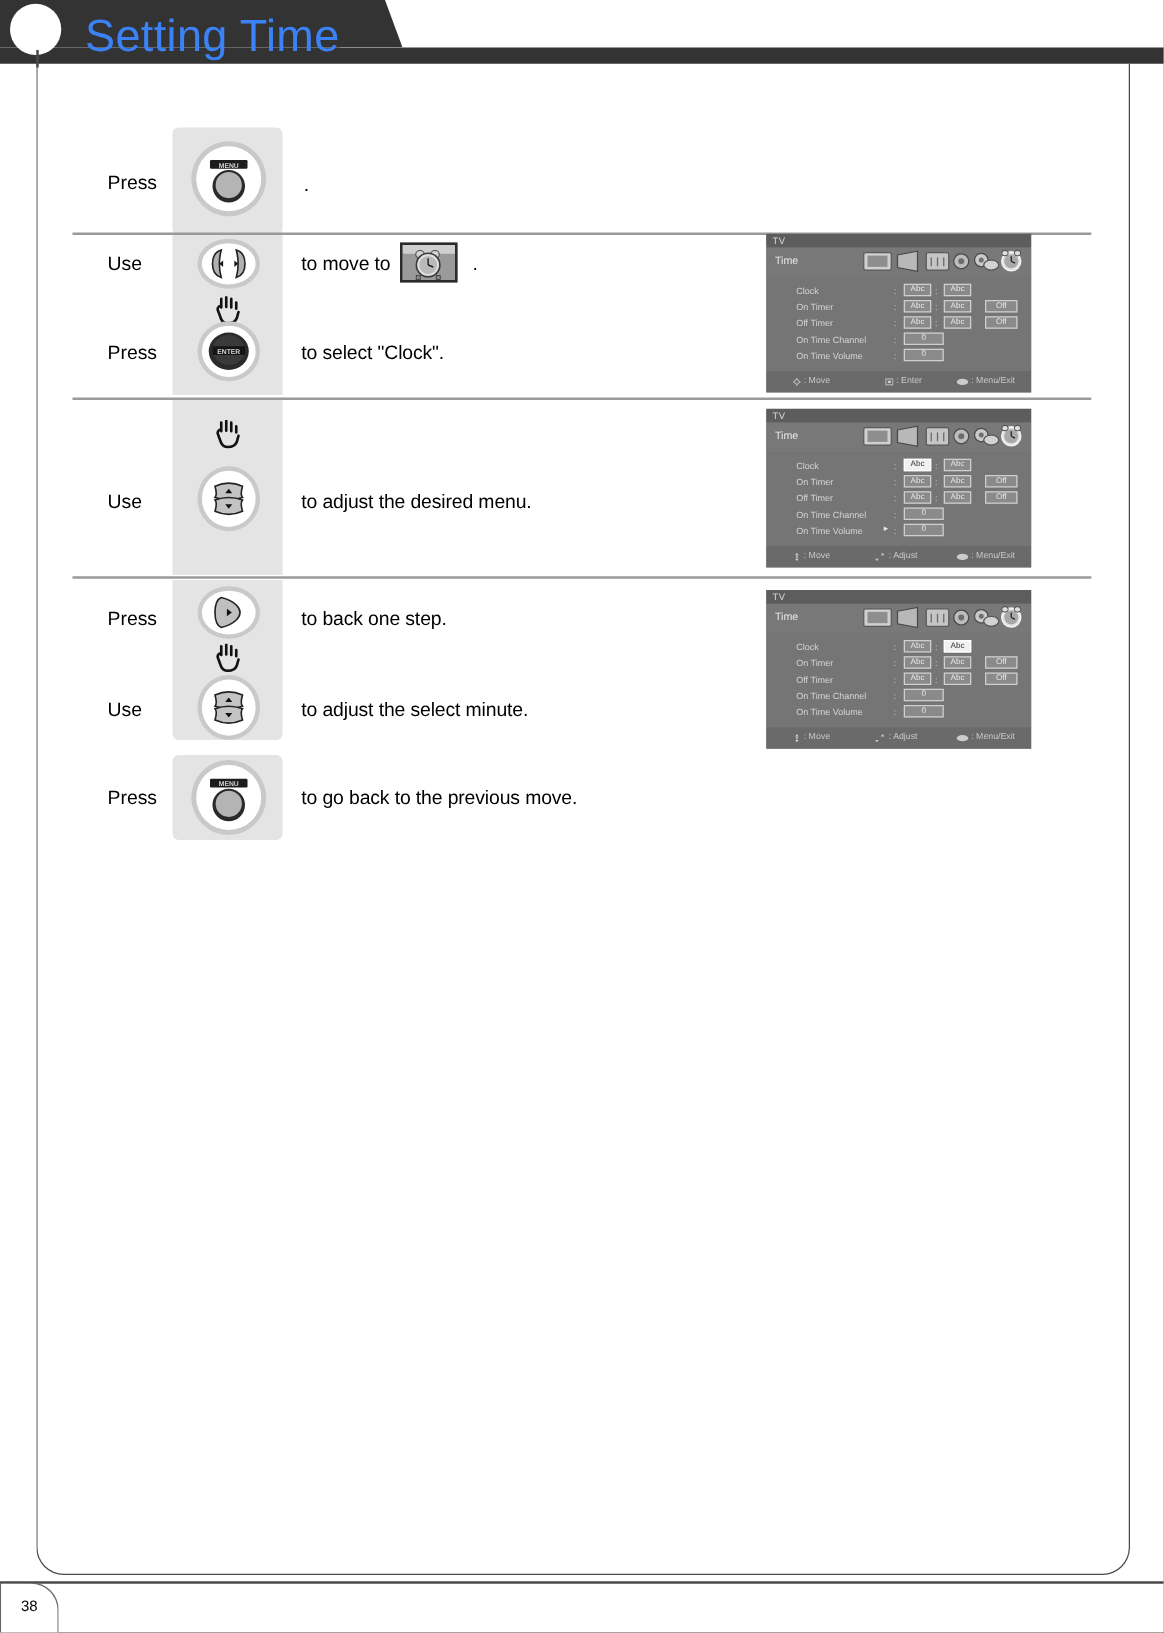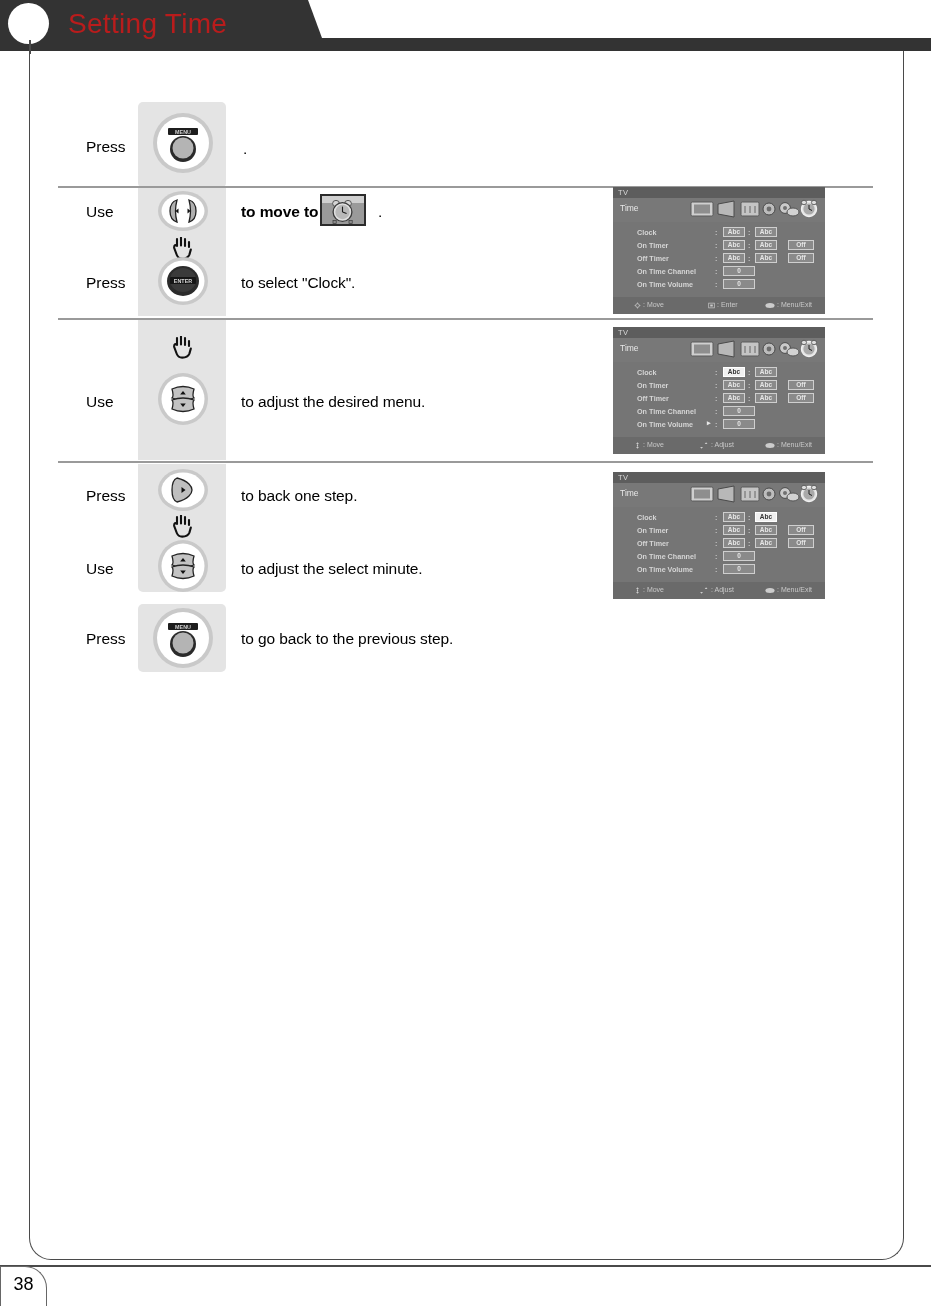--- a/index.html
+++ b/index.html
@@ -25,21 +25,21 @@
   .hdr-bar {
     position:absolute; left:0; top:38px; width:931px; height:13px;
     background:#333333;
   }
   .hdr-circle {
     position:absolute; left:8px; top:3px; width:41px; height:41px;
     background:#ffffff; border-radius:50%;
   }
   .hdr-title {
     position:absolute; left:68px; top:8px;
-    font-size:28px; color:#b91c1c; letter-spacing:0.3px;
+    font-size:36px; color:#3b82f6; letter-spacing:0.3px;
     white-space:nowrap;
   }
 
   
   #frame {
     position:absolute; left:29px; top:51px;
     width:875px; height:1209px;
     border-left:1.4px solid #4a4a4a;
     border-right:1.4px solid #4a4a4a;
     border-bottom:1.4px solid #4a4a4a;
@@ -54,21 +54,21 @@
   
   #pagenum {
     position:absolute; left:0px; top:1266px;
     width:47px; height:40px;
     border:1.4px solid #666; border-bottom:none;
     border-top-left-radius:0px; border-top-right-radius:22px;
     background:#fff;
     display:flex; align-items:center; justify-content:center;
     padding-bottom:4px;
   }
-  #pagenum span { font-size:18px; color:#000; }
+  #pagenum span { font-size:12px; color:#000; }
   #pagenum-line {
     position:absolute; left:0; top:1265px; width:931px; height:1.6px;
     background:#4a4a4a;
   }
 
   
   #content { position:absolute; left:0; top:0; width:931px; height:1306px; }
 
   
   .gray-strip {
@@ -124,21 +124,21 @@
     background:#787878;
   }
   .osd-time {
     position:absolute; left:7px; top:16px;
     font-size:8.5px; color:#e8e8e8;
   }
   .osd-body {
     position:absolute; left:0; top:35px; width:100%; height:75px;
     background:#757575;
   }
-  .osd-row { position:absolute; left:24px; height:10px; white-space:nowrap;font-weight:bold; }
+  .osd-row { position:absolute; left:24px; height:10px; white-space:nowrap; }
   .osd-name {
     position:absolute; left:0; top:0;
     font-size:7.2px; color:#d5d5d5;
   }
   .osd-colon {
     position:absolute; font-size:7.2px; color:#c8c8c8;
   }
   .osd-box {
     position:absolute; height:10px;
     border:1px solid #cfcfcf; background:#8a8a8a;
@@ -211,21 +211,21 @@
     <svg width="52" height="42" viewBox="0 0 52 42" aria-hidden="true">
       <ellipse cx="26" cy="21" rx="25" ry="20" fill="#c9c9c9"></ellipse>
       <ellipse cx="26" cy="21" rx="21.5" ry="16.5" fill="#ffffff"></ellipse>
       <path d="M20 10 q-7 2 -7 11 q0 9 7 11 q-3 -11 0 -22 z" fill="#b0b0b0" stroke="#222" stroke-width="1.3"></path>
       <path d="M32 10 q7 2 7 11 q0 9 -7 11 q3 -11 0 -22 z" fill="#b0b0b0" stroke="#222" stroke-width="1.3"></path>
       <path d="M18.5 21 l3 -2.6 v5.2 z" fill="#111"></path>
       <path d="M33.5 21 l-3 -2.6 v5.2 z" fill="#111"></path>
     </svg>
   </div>
 
-  <div class="desc" style="left:241px; top:203px;font-weight:bold;">to move to</div>
+  <div class="desc" style="left:241px; top:203px;">to move to</div>
 
   <div class="clock-chip" style="left:320px; top:194px;">
     <svg width="42" height="28" viewBox="0 0 42 28" aria-hidden="true">
       <rect width="42" height="28" fill="#9a9a9a"></rect>
       <rect y="0" width="42" height="7" fill="#cfcfcf"></rect>
       <g transform="translate(7,3)">
         <ellipse cx="7" cy="4.5" rx="3.4" ry="3.1" fill="#d5d5d5" stroke="#4a4a4a" stroke-width="0.9"></ellipse>
         <ellipse cx="19" cy="4.5" rx="3.4" ry="3.1" fill="#d5d5d5" stroke="#4a4a4a" stroke-width="0.9"></ellipse>
         <circle cx="13.5" cy="13" r="9.4" fill="#e0e0e0" stroke="#3a3a3a" stroke-width="1.3"></circle>
         <circle cx="13.5" cy="13" r="7.2" fill="#b9b9b9"></circle>
@@ -506,21 +506,21 @@
     <svg width="62" height="62" viewBox="0 0 62 62" aria-hidden="true">
       <circle cx="31" cy="31" r="30" fill="#c9c9c9"></circle>
       <circle cx="31" cy="31" r="26" fill="#ffffff"></circle>
       <rect x="16" y="16" width="30" height="7" rx="1" fill="#1d1d1d"></rect>
       <text x="31" y="22" font-size="5.4" fill="#cfcfcf" text-anchor="middle" font-family="Liberation Sans, sans-serif" font-weight="bold">MENU</text>
       <circle cx="31" cy="37" r="13" fill="#2a2a2a"></circle>
       <circle cx="31" cy="36" r="10.5" fill="#b4b4b4"></circle>
     </svg>
   </div>
 
-  <div class="desc" style="left:241px; top:630px;">to go back to the previous step.</div>
+  <div class="desc" style="left:241px; top:630px;">to go back to the previous move.</div>
 
   <div class="osd" style="left:613px; top:472px;">
     <div class="osd-topbar"></div>
     <div class="osd-tv">TV</div>
     <div class="osd-iconbar">
       <svg width="212" height="24" viewBox="0 0 212 24" aria-hidden="true">
         <g>
             <rect x="78" y="4" width="22" height="14" rx="1.5" fill="#cfcfcf" stroke="#5a5a5a"></rect>
             <rect x="81" y="6.5" width="16" height="9" fill="#8e8e8e"></rect>
           </g>

